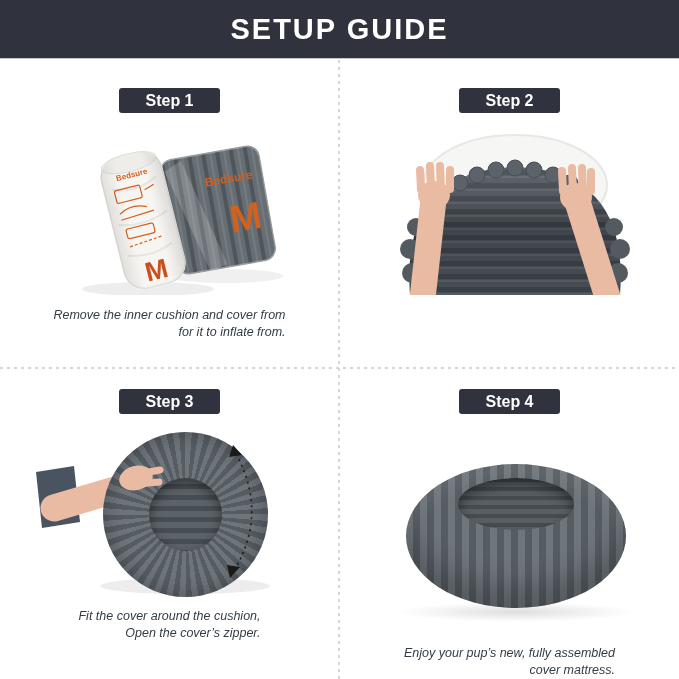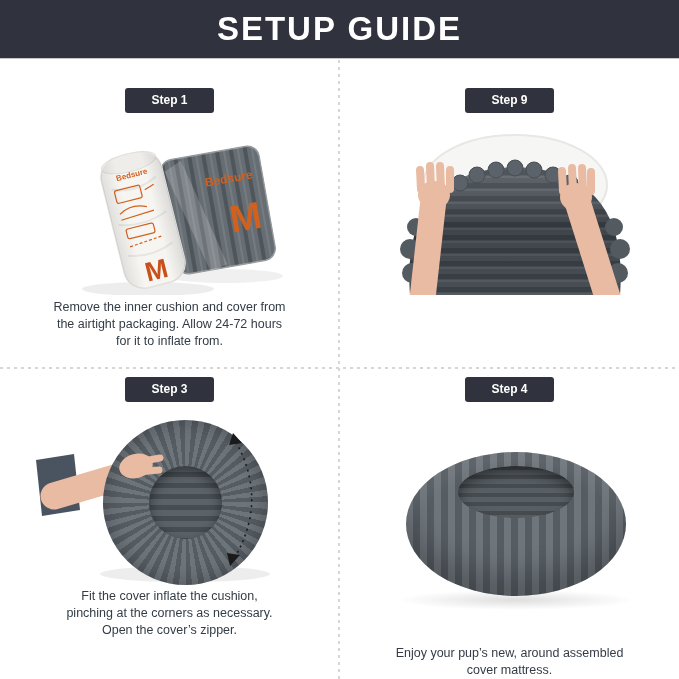--- a/index.html
+++ b/index.html
@@ -7,46 +7,46 @@
     position:relative;width:679px;height:679px;background:#ffffff;
     font-family:"Liberation Sans", sans-serif;overflow:hidden;margin:0 auto;
   }
   
   .header{
     position:absolute;left:0;top:0;width:100%;height:59px;
     background:#30333D;display:flex;align-items:center;justify-content:center;
     border-bottom:1px solid #c6c6c6;box-sizing:border-box;
   }
   .header-title{
-    color:#ffffff;font-size:33px;font-weight:bold;letter-spacing:2px;
+    color:#ffffff;font-size:29px;font-weight:bold;letter-spacing:2px;
   }
   
   .divider-v{
     position:absolute;left:338px;top:60px;width:2px;height:619px;
     background:repeating-linear-gradient(180deg,#d6d6d6 0 3px,transparent 3px 7px);
   }
   .divider-h{
     position:absolute;left:0;top:367px;width:679px;height:2px;
     background:repeating-linear-gradient(90deg,#d6d6d6 0 3px,transparent 3px 7px);
   }
   
   .quad{position:absolute;display:flex;flex-direction:column;align-items:center;}
   .q1{left:0;top:59px;width:339px;height:308px;}
   .q2{left:340px;top:59px;width:339px;height:308px;}
   .q3{left:0;top:369px;width:339px;height:310px;}
   .q4{left:340px;top:369px;width:339px;height:310px;gap:32px;}
   .q1 .badge,.q2 .badge{margin-top:29px;}
-  .q3 .badge,.q4 .badge{margin-top:8px;}
+  .q3 .badge,.q4 .badge{margin-top:20px;}
   .badge{
-    background:#30333D;color:#ffffff;font-size:12px;font-weight:bold;
+    background:#30333D;color:#ffffff;font-size:16px;font-weight:bold;
     padding:4px 26px;border-radius:3px;line-height:17px;
   }
   .fig{position:relative;width:300px;height:172px;margin-top:10px;}
   .fig-svg{position:absolute;left:0;top:0;}
-  .caption{margin-top:4px;text-align:center;color:#333C46;font-size:12.5px;line-height:17px;}
+  .caption{margin-top:12px;text-align:right;color:#333C46;font-size:12.5px;line-height:17px;font-style:italic;}
   .cap-line{white-space:nowrap;}
   
   .donut{
     position:absolute;left:83px;top:8px;width:165px;height:165px;border-radius:50%;
     background:repeating-conic-gradient(#6d747a 0deg 4.5deg,#555c62 4.5deg 9deg);
     box-shadow:inset 0 0 20px rgba(0,0,0,.28);
   }
   .donut-hole{
     position:absolute;left:46px;top:46px;width:73px;height:73px;border-radius:50%;
     background:repeating-linear-gradient(180deg,#5c6368 0 6px,#464d53 6px 11px);
@@ -125,27 +125,26 @@
             <rect x="104" y="102" width="28" height="10" rx="2"></rect>
             <path d="M 104 120 l 34 -3" stroke-dasharray="3 2"></path>
           </g>
           <text x="124" y="158" font-size="27" font-weight="bold" fill="#C8511B" text-anchor="middle">M</text>
           <rect x="92" y="30" width="62" height="134" rx="20" fill="url(#rollShade)"></rect>
         </g>
       </svg>
     </div>
     <div class="caption">
       <div class="cap-line">Remove the inner cushion and cover from</div>
-      <div class="cap-line">the airtight packaging. Allow 24-72 hours</div>
       <div class="cap-line">for it to inflate from.</div>
     </div>
   </div>
 
   <div class="quad q2">
-    <span class="badge">Step 9</span>
+    <span class="badge">Step 2</span>
     <div class="fig">
       <svg class="fig-svg" width="300" height="172" viewBox="0 0 300 172">
         <defs>
           <pattern id="ribsH" patternUnits="userSpaceOnUse" width="13" height="13">
             <rect width="13" height="13" fill="#4C5359"></rect>
             <rect y="8" width="13" height="5" fill="#3D444A"></rect>
             <rect y="1" width="13" height="2" fill="#596067"></rect>
           </pattern>
           <linearGradient id="coverShade" x1="0" y1="0" x2="0" y2="1">
             <stop offset="0" stop-color="rgba(255,255,255,0.10)"></stop>
@@ -231,32 +230,31 @@
           <line x1="118" y1="60" x2="139" y2="58" stroke="#E9BBA3" stroke-width="7" stroke-linecap="round"></line>
         </g>
         <g>
           <path d="M 216 30 Q 248 88 215 145" fill="none" stroke="#1A1A1A" stroke-width="1.6" stroke-dasharray="2 4"></path>
           <polygon points="213,21 222,31 209,33" fill="#1A1A1A"></polygon>
           <polygon points="210,154 220,143 207,141" fill="#1A1A1A"></polygon>
         </g>
       </svg>
     </div>
     <div class="caption">
-      <div class="cap-line">Fit the cover inflate the cushion,</div>
-      <div class="cap-line">pinching at the corners as necessary.</div>
+      <div class="cap-line">Fit the cover around the cushion,</div>
       <div class="cap-line">Open the cover’s zipper.</div>
     </div>
   </div>
 
   <div class="quad q4">
     <span class="badge">Step 4</span>
     <div class="fig">
       <div class="torus-shadow"></div>
       <div class="torus"></div>
       <div class="torus-hole"></div>
     </div>
     <div class="caption">
-      <div class="cap-line">Enjoy your pup’s new, around assembled</div>
+      <div class="cap-line">Enjoy your pup’s new, fully assembled</div>
       <div class="cap-line">cover mattress.</div>
     </div>
   </div>
 
 </div>
 
 </body></html>

